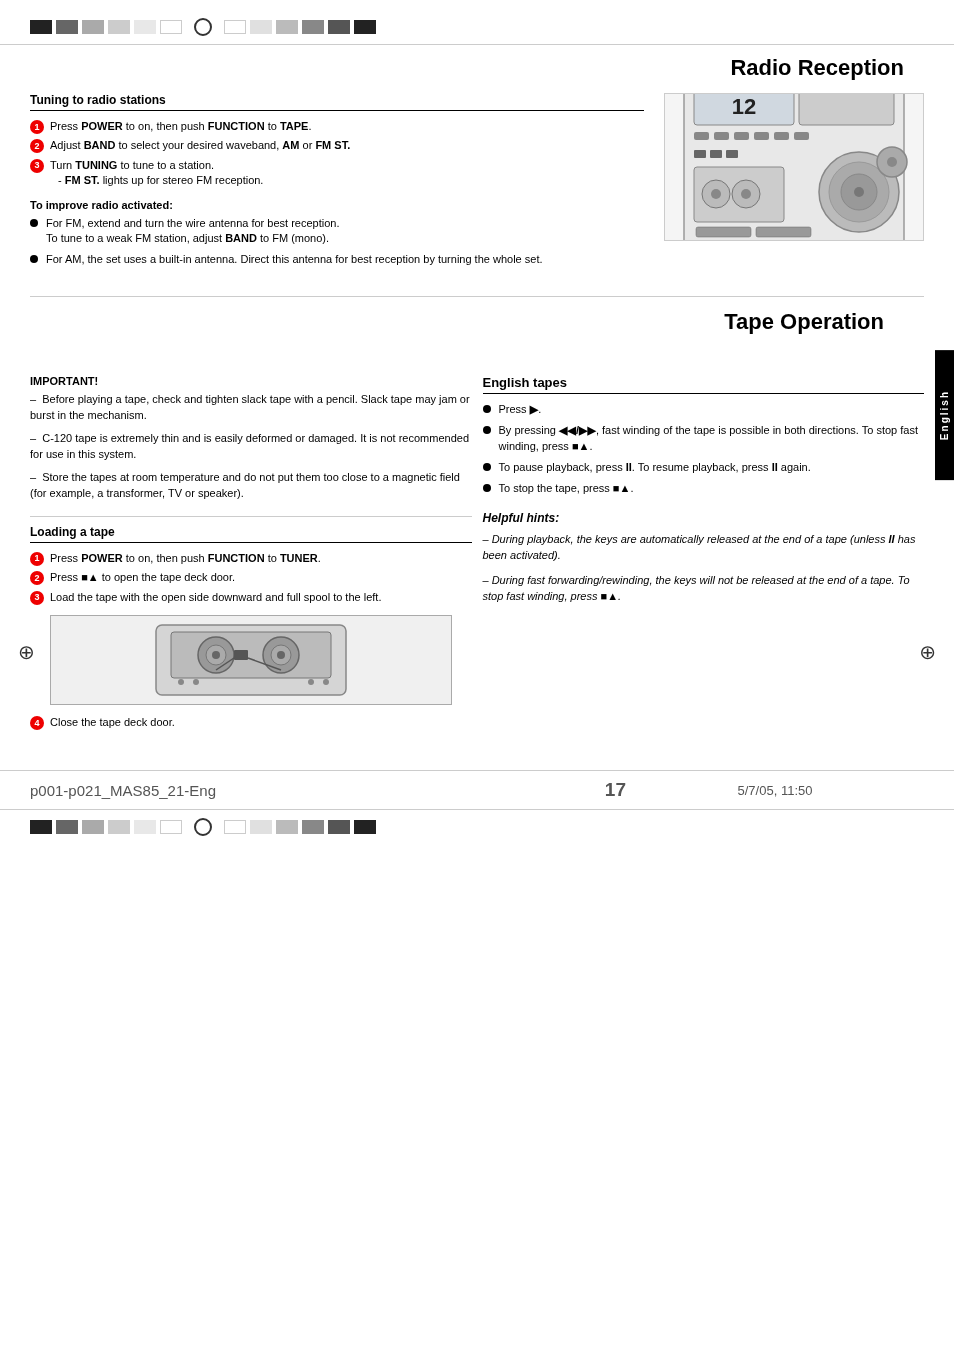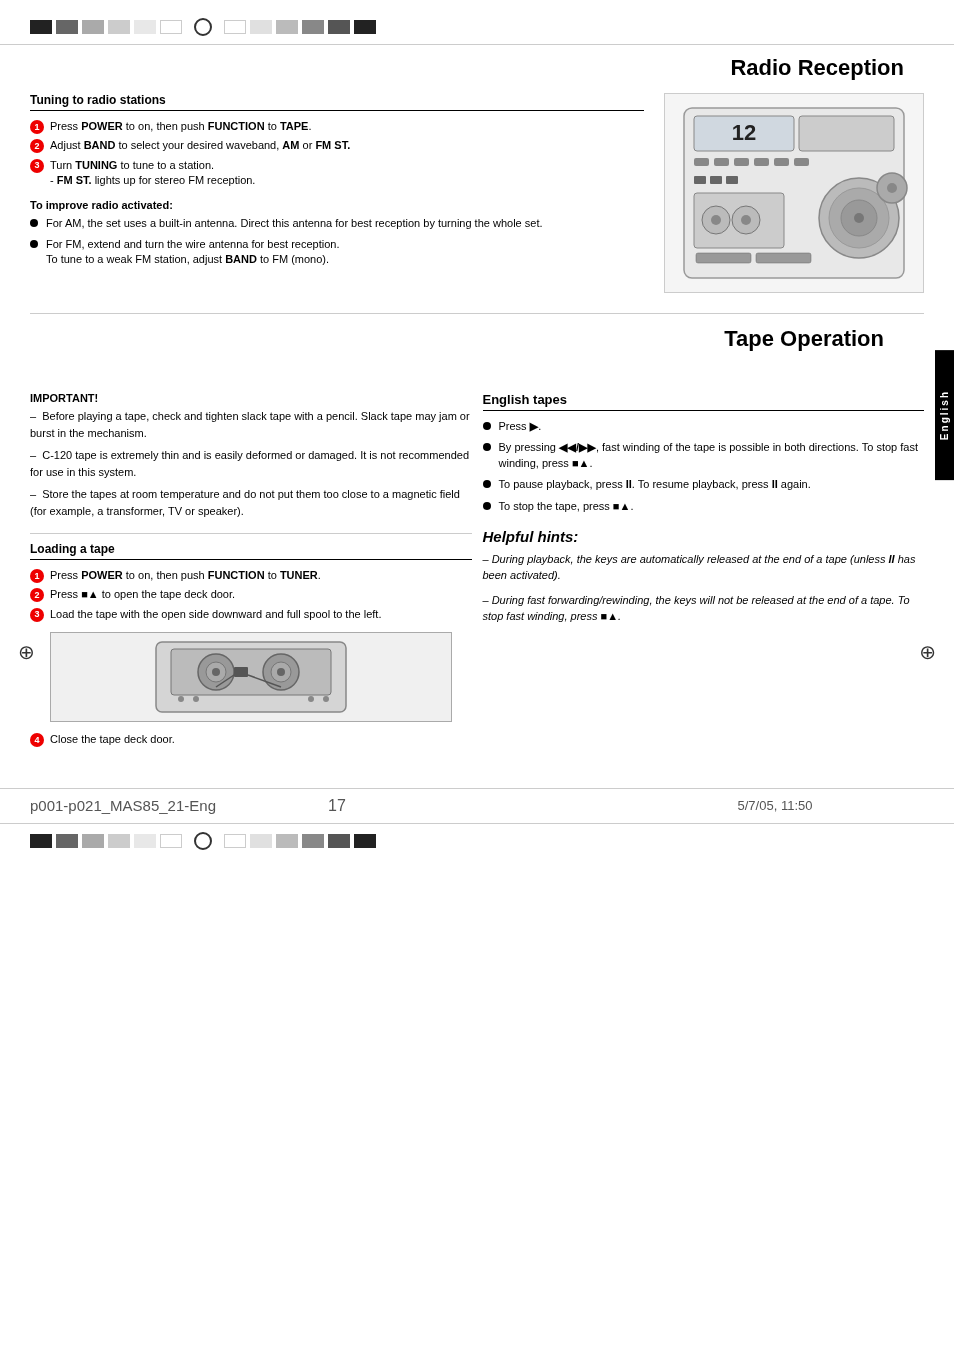--- a/index.html
+++ b/index.html
@@ -144,21 +144,21 @@
       background: #000;
       margin-right: 8px;
       flex-shrink: 0;
       margin-top: 3px;
     }
 
     
     .radio-image {
       border: 1px solid #ccc;
       background: #f5f5f5;
-      height: 200px;
+      height: 148px;
       display: flex;
       align-items: center;
       justify-content: center;
       position: relative;
       overflow: hidden;
     }
 
     .radio-image svg {
       width: 240px;
       height: 190px;
@@ -234,23 +234,23 @@
       align-items: center;
       padding: 8px 30px;
       border-top: 1px solid #ccc;
       margin-top: 20px;
       font-size: 10px;
       color: #555;
     }
 
     .bottom-center {
       flex: 1;
-      text-align: left;
-      font-size: 16px;
-      font-weight: normal;
+      text-align: right;
+      font-size: 19px;
+      font-weight: bold;
     }
 
     .bottom-left { flex: 1; font-size: 15px; }
     .bottom-right { flex: 1; text-align: center; font-size: 13px; }
 
     
     .tape-op-header {
       text-align: right;
       margin-bottom: 10px;
       padding-right: 20px;
@@ -296,34 +296,34 @@
           <li>
             <span class="num-circle">1</span>
             <span>Press <strong>POWER</strong> to on, then push <strong>FUNCTION</strong> to <strong>TAPE</strong>.</span>
           </li>
           <li>
             <span class="num-circle">2</span>
             <span>Adjust <strong>BAND</strong> to select your desired waveband, <strong>AM</strong> or <strong>FM ST.</strong></span>
           </li>
           <li>
             <span class="num-circle">3</span>
-            <span>Turn <strong>TUNING</strong> to tune to a station.<br><span style="">- <strong>FM ST.</strong> lights up for stereo FM reception.</span></span>
+            <span>Turn <strong>TUNING</strong> to tune to a station.<br><span style="margin-left:8px">- <strong>FM ST.</strong> lights up for stereo FM reception.</span></span>
           </li>
         </ul>
 
         <div style="margin-bottom:8px">
           <div style="font-weight:bold;font-size:11px;margin-bottom:5px">To improve radio activated:</div>
           <ul class="bullet-list">
             <li>
               <span class="bullet-dot"></span>
-              <span>For AM, the set uses a built-in antenna. Direct this antenna for best reception by turning the whole set.</span>
+              <span>For FM, extend and turn the wire antenna for best reception.<br>To tune to a weak FM station, adjust <strong>BAND</strong> to FM (mono).</span>
             </li>
             <li>
               <span class="bullet-dot"></span>
-              <span>For FM, extend and turn the wire antenna for best reception.<br>To tune to a weak FM station, adjust <strong>BAND</strong> to FM (mono).</span>
+              <span>For AM, the set uses a built-in antenna. Direct this antenna for best reception by turning the whole set.</span>
             </li>
           </ul>
         </div>
       </div>
 
       <div class="radio-right">
         <div class="radio-image">
           <svg viewBox="0 0 240 190" xmlns="http://www.w3.org/2000/svg">
 
             <rect x="10" y="10" width="220" height="170" rx="8" fill="#e8e8e8" stroke="#999" stroke-width="1.5"></rect>
@@ -458,21 +458,21 @@
             <span class="bullet-dot"></span>
             <span>To pause playback, press <strong>II</strong>. To resume playback, press <strong>II</strong> again.</span>
           </li>
           <li>
             <span class="bullet-dot"></span>
             <span>To stop the tape, press <strong>■▲</strong>.</span>
           </li>
         </ul>
 
         <div>
-          <div style="font-style:italic;font-weight:bold;font-size:15px;margin-bottom:6px">Helpful hints:</div>
+          <div style="font-style:italic;font-weight:bold;font-size:12px;margin-bottom:6px">Helpful hints:</div>
           <p style="font-style:italic;font-size:11px;line-height:1.5;margin-bottom:8px">
             – During playback, the keys are automatically released at the end of a tape (unless <strong>II</strong> has been activated).
           </p>
           <p style="font-style:italic;font-size:11px;line-height:1.5">
             – During fast forwarding/rewinding, the keys will not be released at the end of a tape. To stop fast winding, press <strong>■▲</strong>.
           </p>
         </div>
 
       </div>
     </div>

